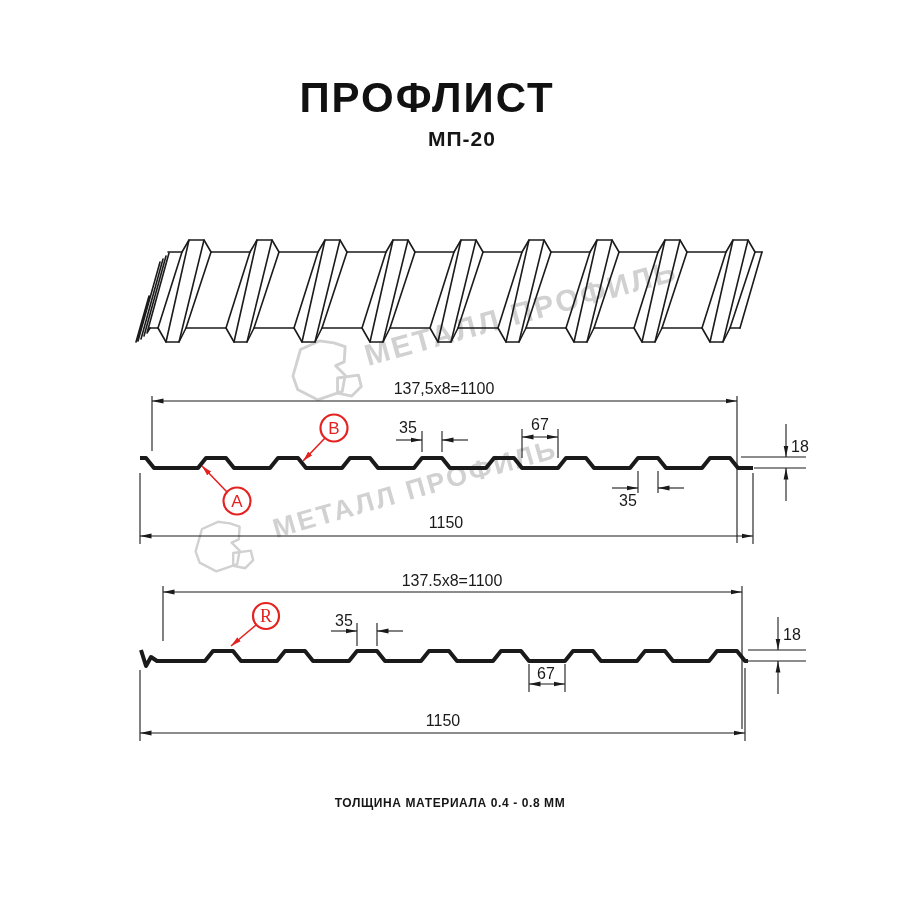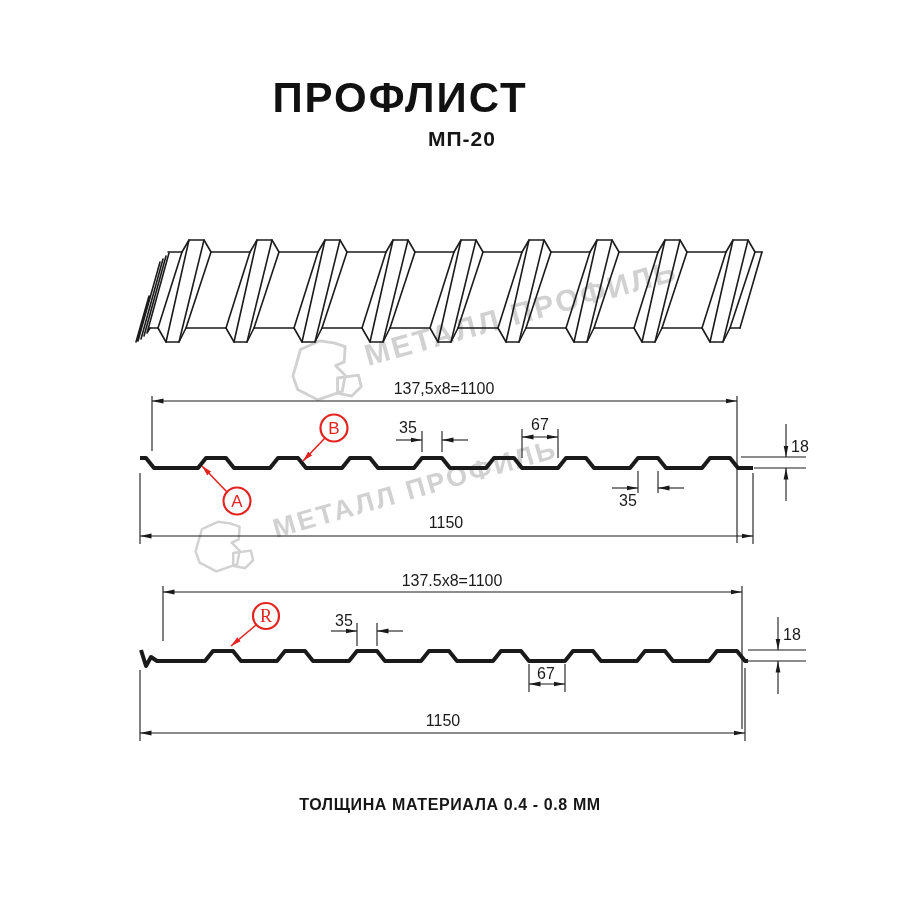--- a/index.html
+++ b/index.html
@@ -1,23 +1,23 @@
 <!DOCTYPE html>
 <html><head>
 <meta charset="utf-8">
 <style>
   html,body{margin:0;padding:0;background:#ffffff;}
   #stage{position:relative;width:900px;height:900px;background:#fff;overflow:hidden;
          font-family:"Liberation Sans",sans-serif;}
   .title{position:absolute;top:74px;left:0;width:800px;text-align:center;
-         font-size:42px;font-weight:800;letter-spacing:2px;color:#111;}
+         font-size:42px;font-weight:800;letter-spacing:2px;color:#111;padding-left:27px;}
   .subtitle{position:absolute;top:127px;left:12px;width:900px;text-align:center;
          font-size:21px;font-weight:600;letter-spacing:1px;color:#161616;}
   .footnote{position:absolute;top:796px;left:0;width:900px;text-align:center;
-         font-size:16px;font-weight:600;letter-spacing:0.6px;color:#161616;}
+         font-size:12px;font-weight:600;letter-spacing:0.6px;color:#161616;}
   svg text{font-family:"Liberation Sans",sans-serif;font-size:16px;fill:#1a1a1a;}
   svg text.wm{font-size:30px;font-weight:bold;letter-spacing:2.5px;fill:#d1d1d1;}
   svg text.wm2{font-size:27px;}
   svg text.red{fill:#e42320;font-size:17px;}
   svg text.serif{font-family:"Liberation Serif",serif;font-size:18px;}
   .thick{stroke:#1a1a1a;stroke-width:4;fill:none;stroke-linejoin:round;}
   .thin3d{stroke:#1b1b1b;stroke-width:1.6;fill:none;stroke-linejoin:round;stroke-linecap:round;}
   .dim{stroke:#1a1a1a;stroke-width:1.1;fill:none;}
   .ref{stroke:#1a1a1a;stroke-width:1.2;fill:none;}
   .lead{stroke:#e42320;stroke-width:1.6;fill:none;}

